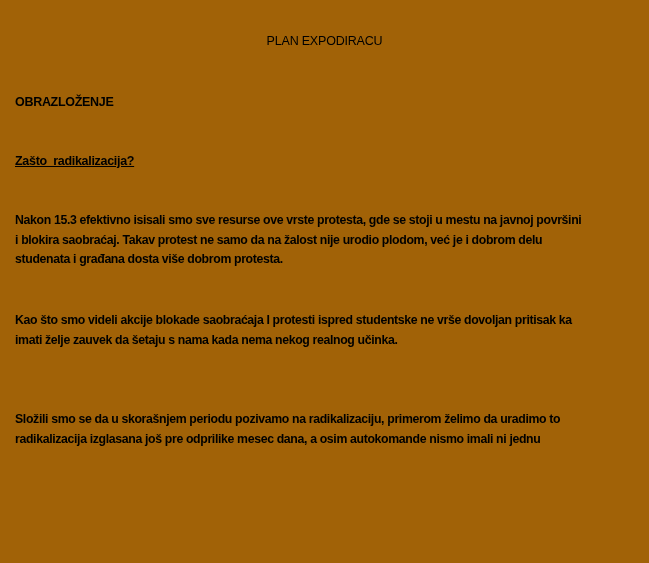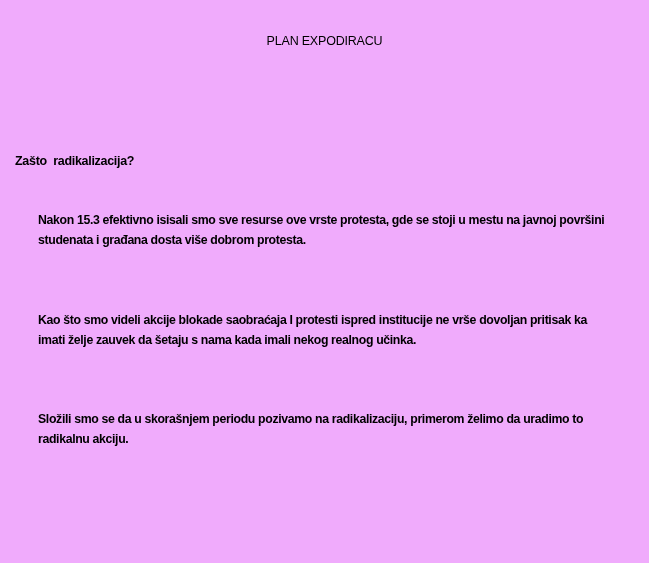--- a/index.html
+++ b/index.html
@@ -12,21 +12,21 @@
     height: 563px;
     overflow: hidden;
     position: relative;
     font-family: "Liberation Sans", "DejaVu Sans", sans-serif;
     color: #000000;
   }
   .page {
     position: absolute;
     left: 0; top: 0;
     width: 649px; height: 563px;
-    background: #f0abfc;
+    background: #a16207;
   }
   .title {
     position: absolute;
     top: 33px;
     left: 0;
     width: 649px;
     text-align: center;
     font-size: 12.5px;
     letter-spacing: -0.2px;
     line-height: 16px;
@@ -44,41 +44,42 @@
     left: 15px;
     width: 630px;
     font-weight: bold;
     font-size: 12.3px;
     letter-spacing: -0.35px;
     line-height: 19.5px;
     white-space: nowrap;
   }
   .para .line {
     display: block;
-    margin-left: 23px;
   }
 </style>
 </head>
 <body>
 
 <div class="page">
 
   <div class="title">PLAN EXPODIRACU</div>
 
+  <div class="heading" style="top:94px;">OBRAZLOŽENJE</div>
 
-  <div class="heading" style="top:153px; white-space:pre;">Zašto  radikalizacija?</div>
+  <div class="heading" style="top:153px; white-space:pre;text-decoration:underline;">Zašto  radikalizacija?</div>
 
   <div class="para" style="top:211px;">
     <span class="line">Nakon 15.3 efektivno isisali smo sve resurse ove vrste protesta, gde se stoji u mestu na javnoj površini</span>
+    <span class="line">i blokira saobraćaj. Takav protest ne samo da na žalost nije urodio plodom, već je i dobrom delu</span>
     <span class="line">studenata i građana dosta više dobrom protesta.</span>
   </div>
 
   <div class="para" style="top:311px;">
-    <span class="line">Kao što smo videli akcije blokade saobraćaja I protesti ispred institucije ne vrše dovoljan pritisak ka</span>
-    <span class="line">imati želje zauvek da šetaju s nama kada imali nekog realnog učinka.</span>
+    <span class="line">Kao što smo videli akcije blokade saobraćaja I protesti ispred studentske ne vrše dovoljan pritisak ka</span>
+    <span class="line">imati želje zauvek da šetaju s nama kada nema nekog realnog učinka.</span>
   </div>
 
   <div class="para" style="top:410px;">
     <span class="line">Složili smo se da u skorašnjem periodu pozivamo na radikalizaciju, primerom želimo da uradimo to</span>
-    <span class="line">radikalnu akciju.</span>
+    <span class="line">radikalizacija izglasana još pre odprilike mesec dana, a osim autokomande nismo imali ni jednu</span>
   </div>
 
 </div>
 
 </body></html>

